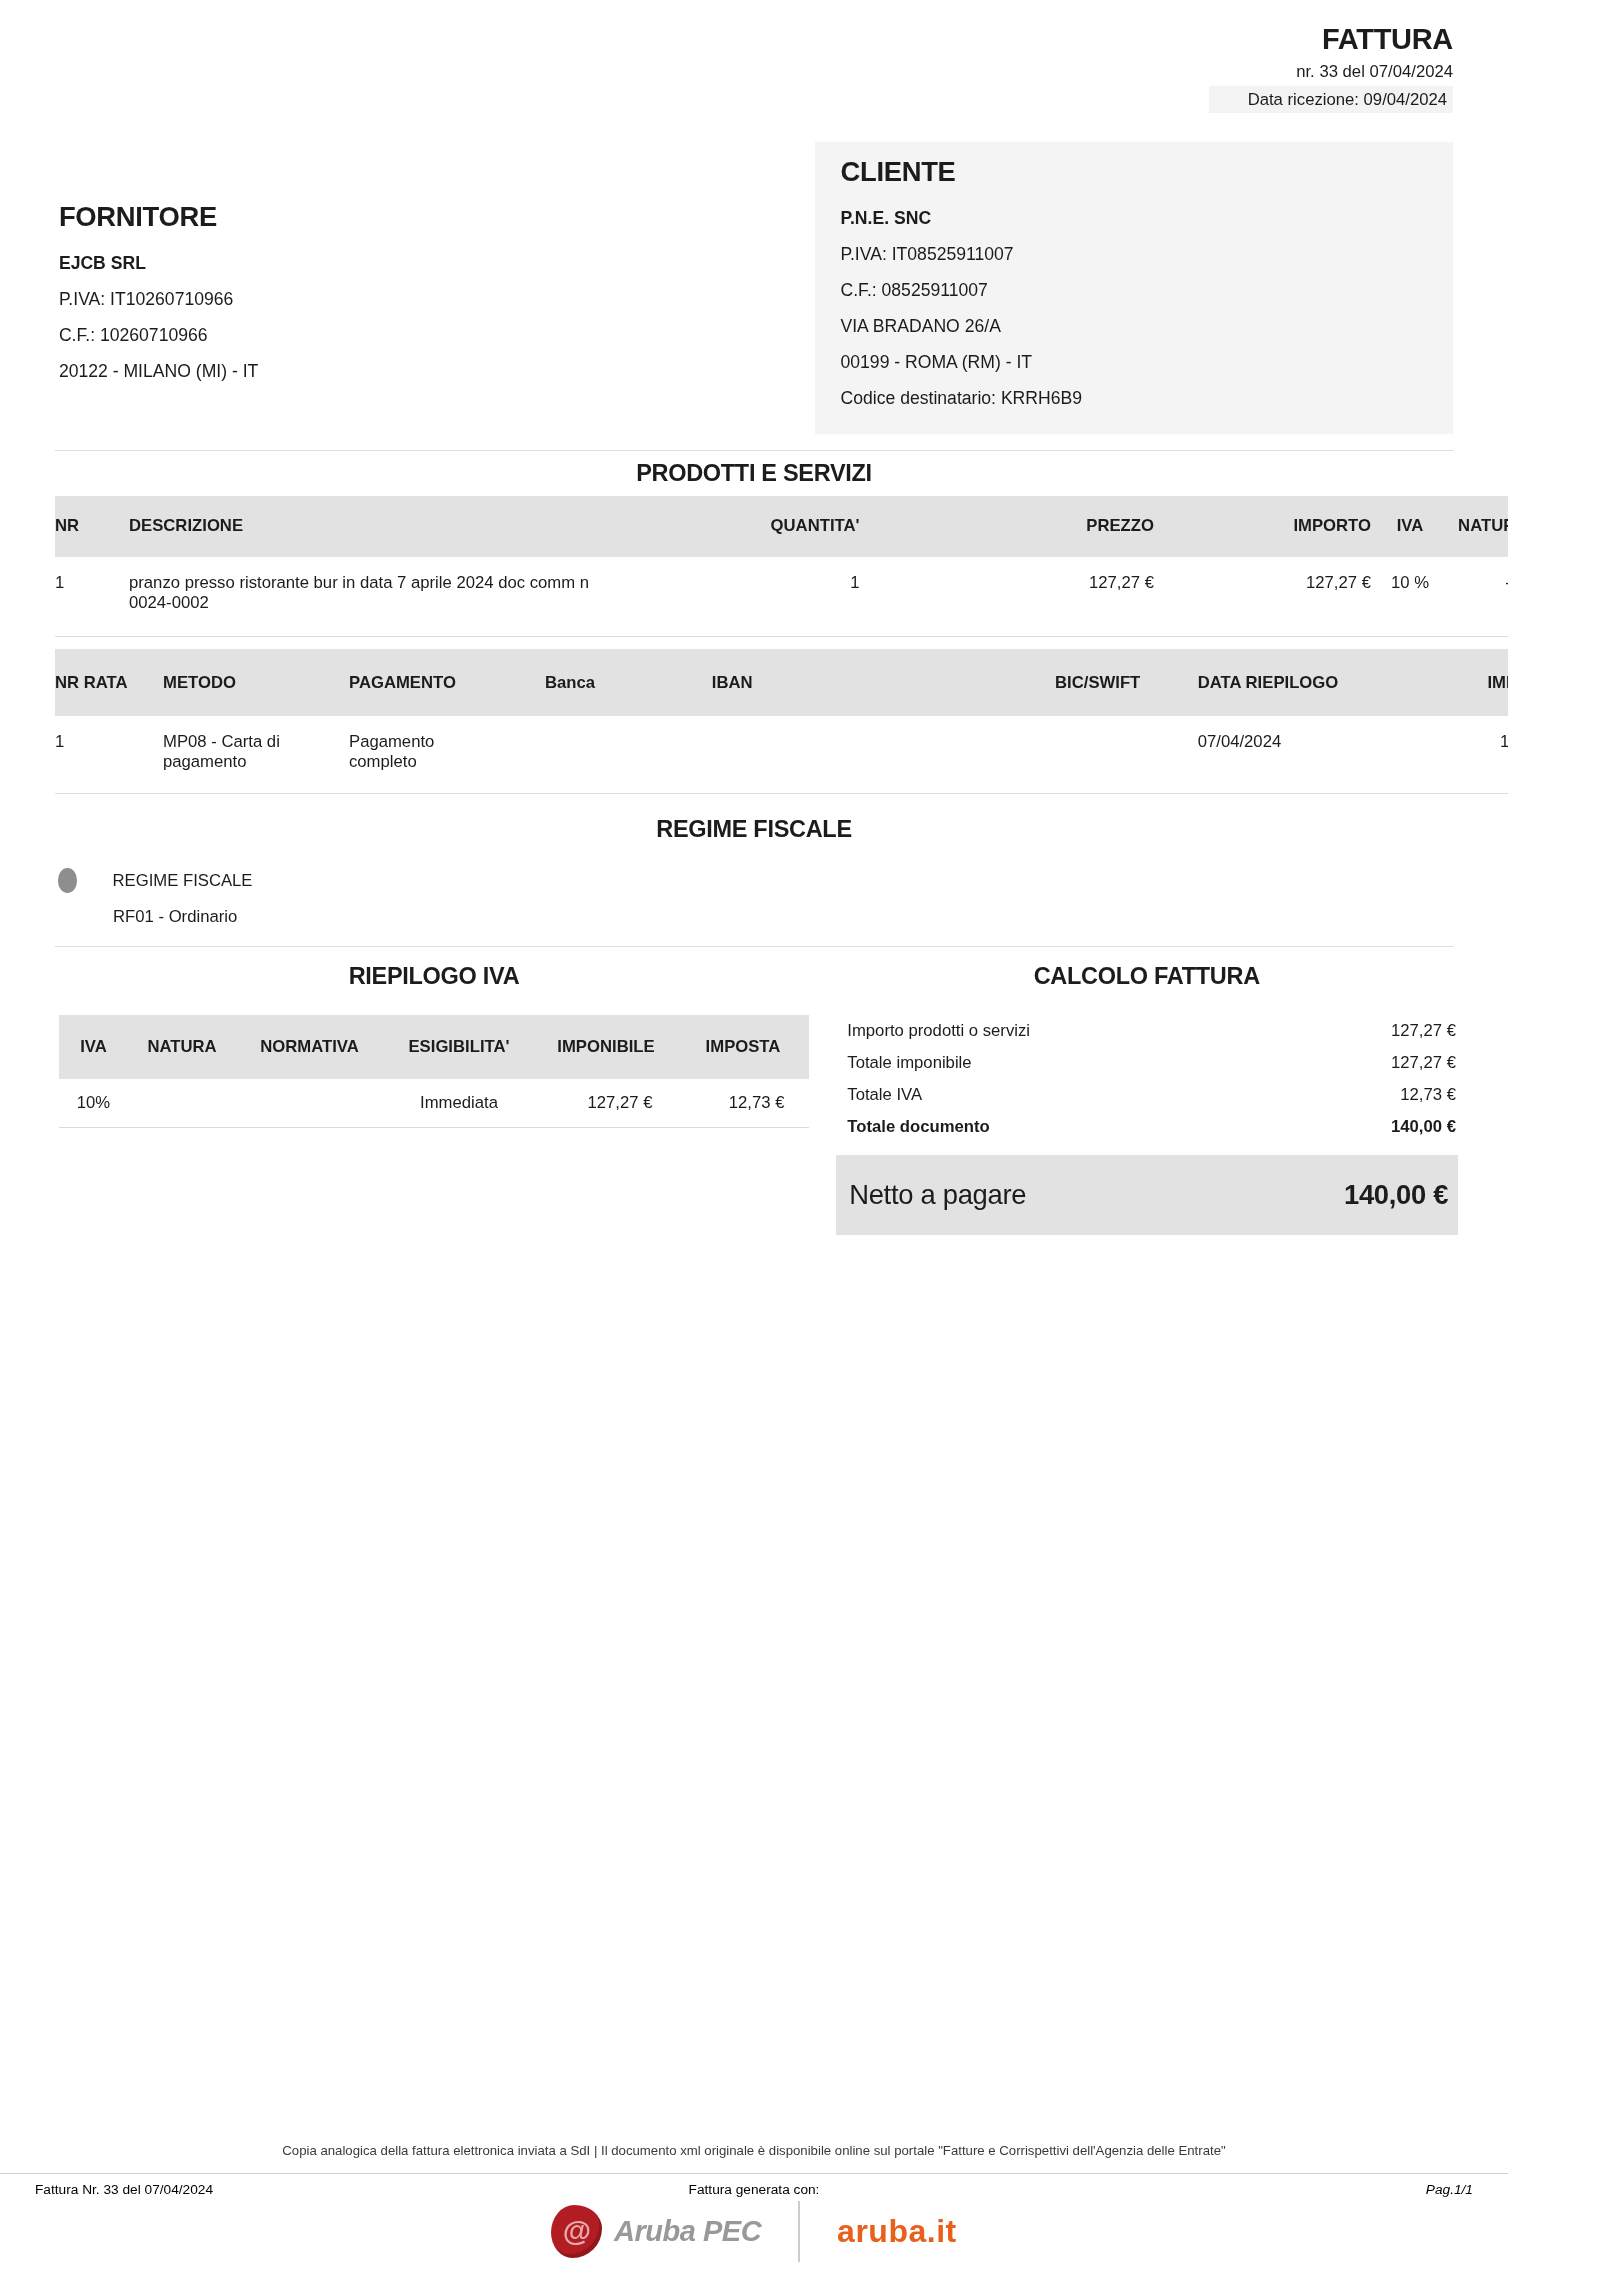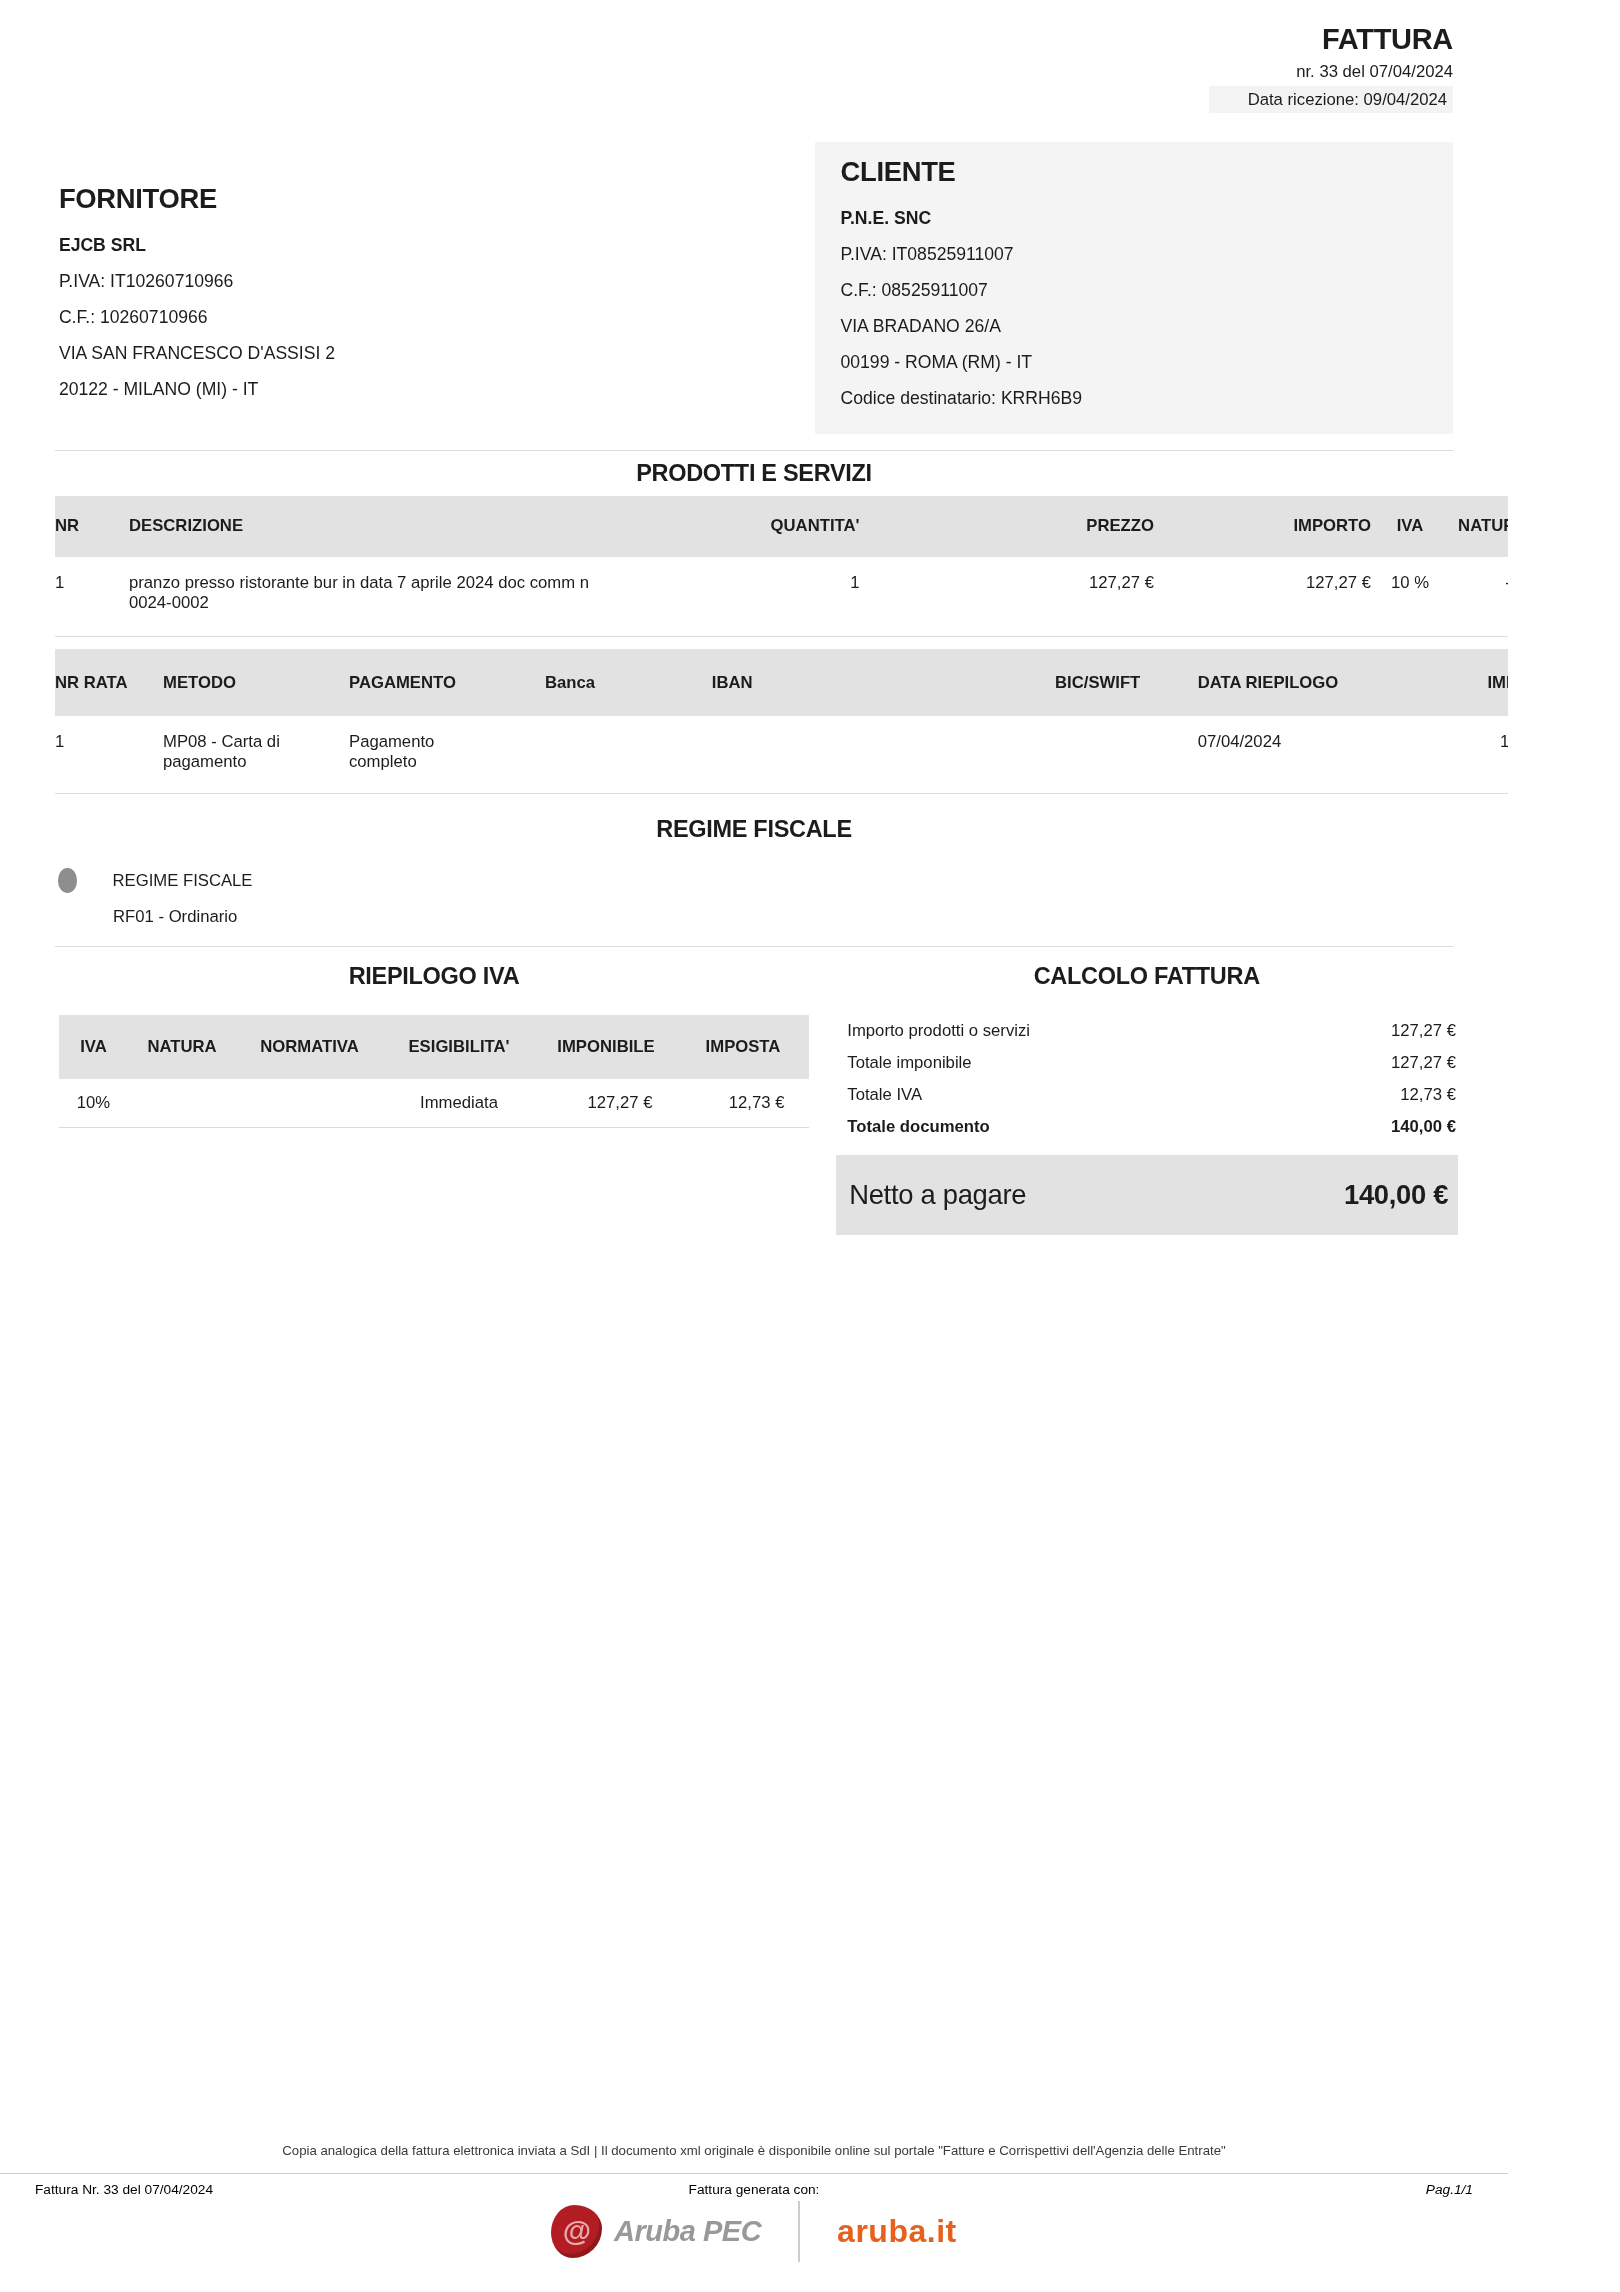--- a/index.html
+++ b/index.html
@@ -86,21 +86,20 @@
     <div class="doc-number">nr. 33 del 07/04/2024</div>
     <div><span class="doc-reception">Data ricezione: 09/04/2024</span></div>
   </div>
 
   <div class="parties">
     <div class="party party-left">
       <div class="party-heading">FORNITORE</div>
       <div class="party-line party-name">EJCB SRL</div>
       <div class="party-line">P.IVA: IT10260710966</div>
       <div class="party-line">C.F.: 10260710966</div>
-      <div class="party-line">VIA SAN FRANCESCO D'ASSISI 2</div>
       <div class="party-line">20122 - MILANO (MI) - IT</div>
     </div>
     <div class="party party-right">
       <div class="party-heading">CLIENTE</div>
       <div class="party-line party-name">P.N.E. SNC</div>
       <div class="party-line">P.IVA: IT08525911007</div>
       <div class="party-line">C.F.: 08525911007</div>
       <div class="party-line">VIA BRADANO 26/A</div>
       <div class="party-line">00199 - ROMA (RM) - IT</div>
       <div class="party-line">Codice destinatario: KRRH6B9</div>

